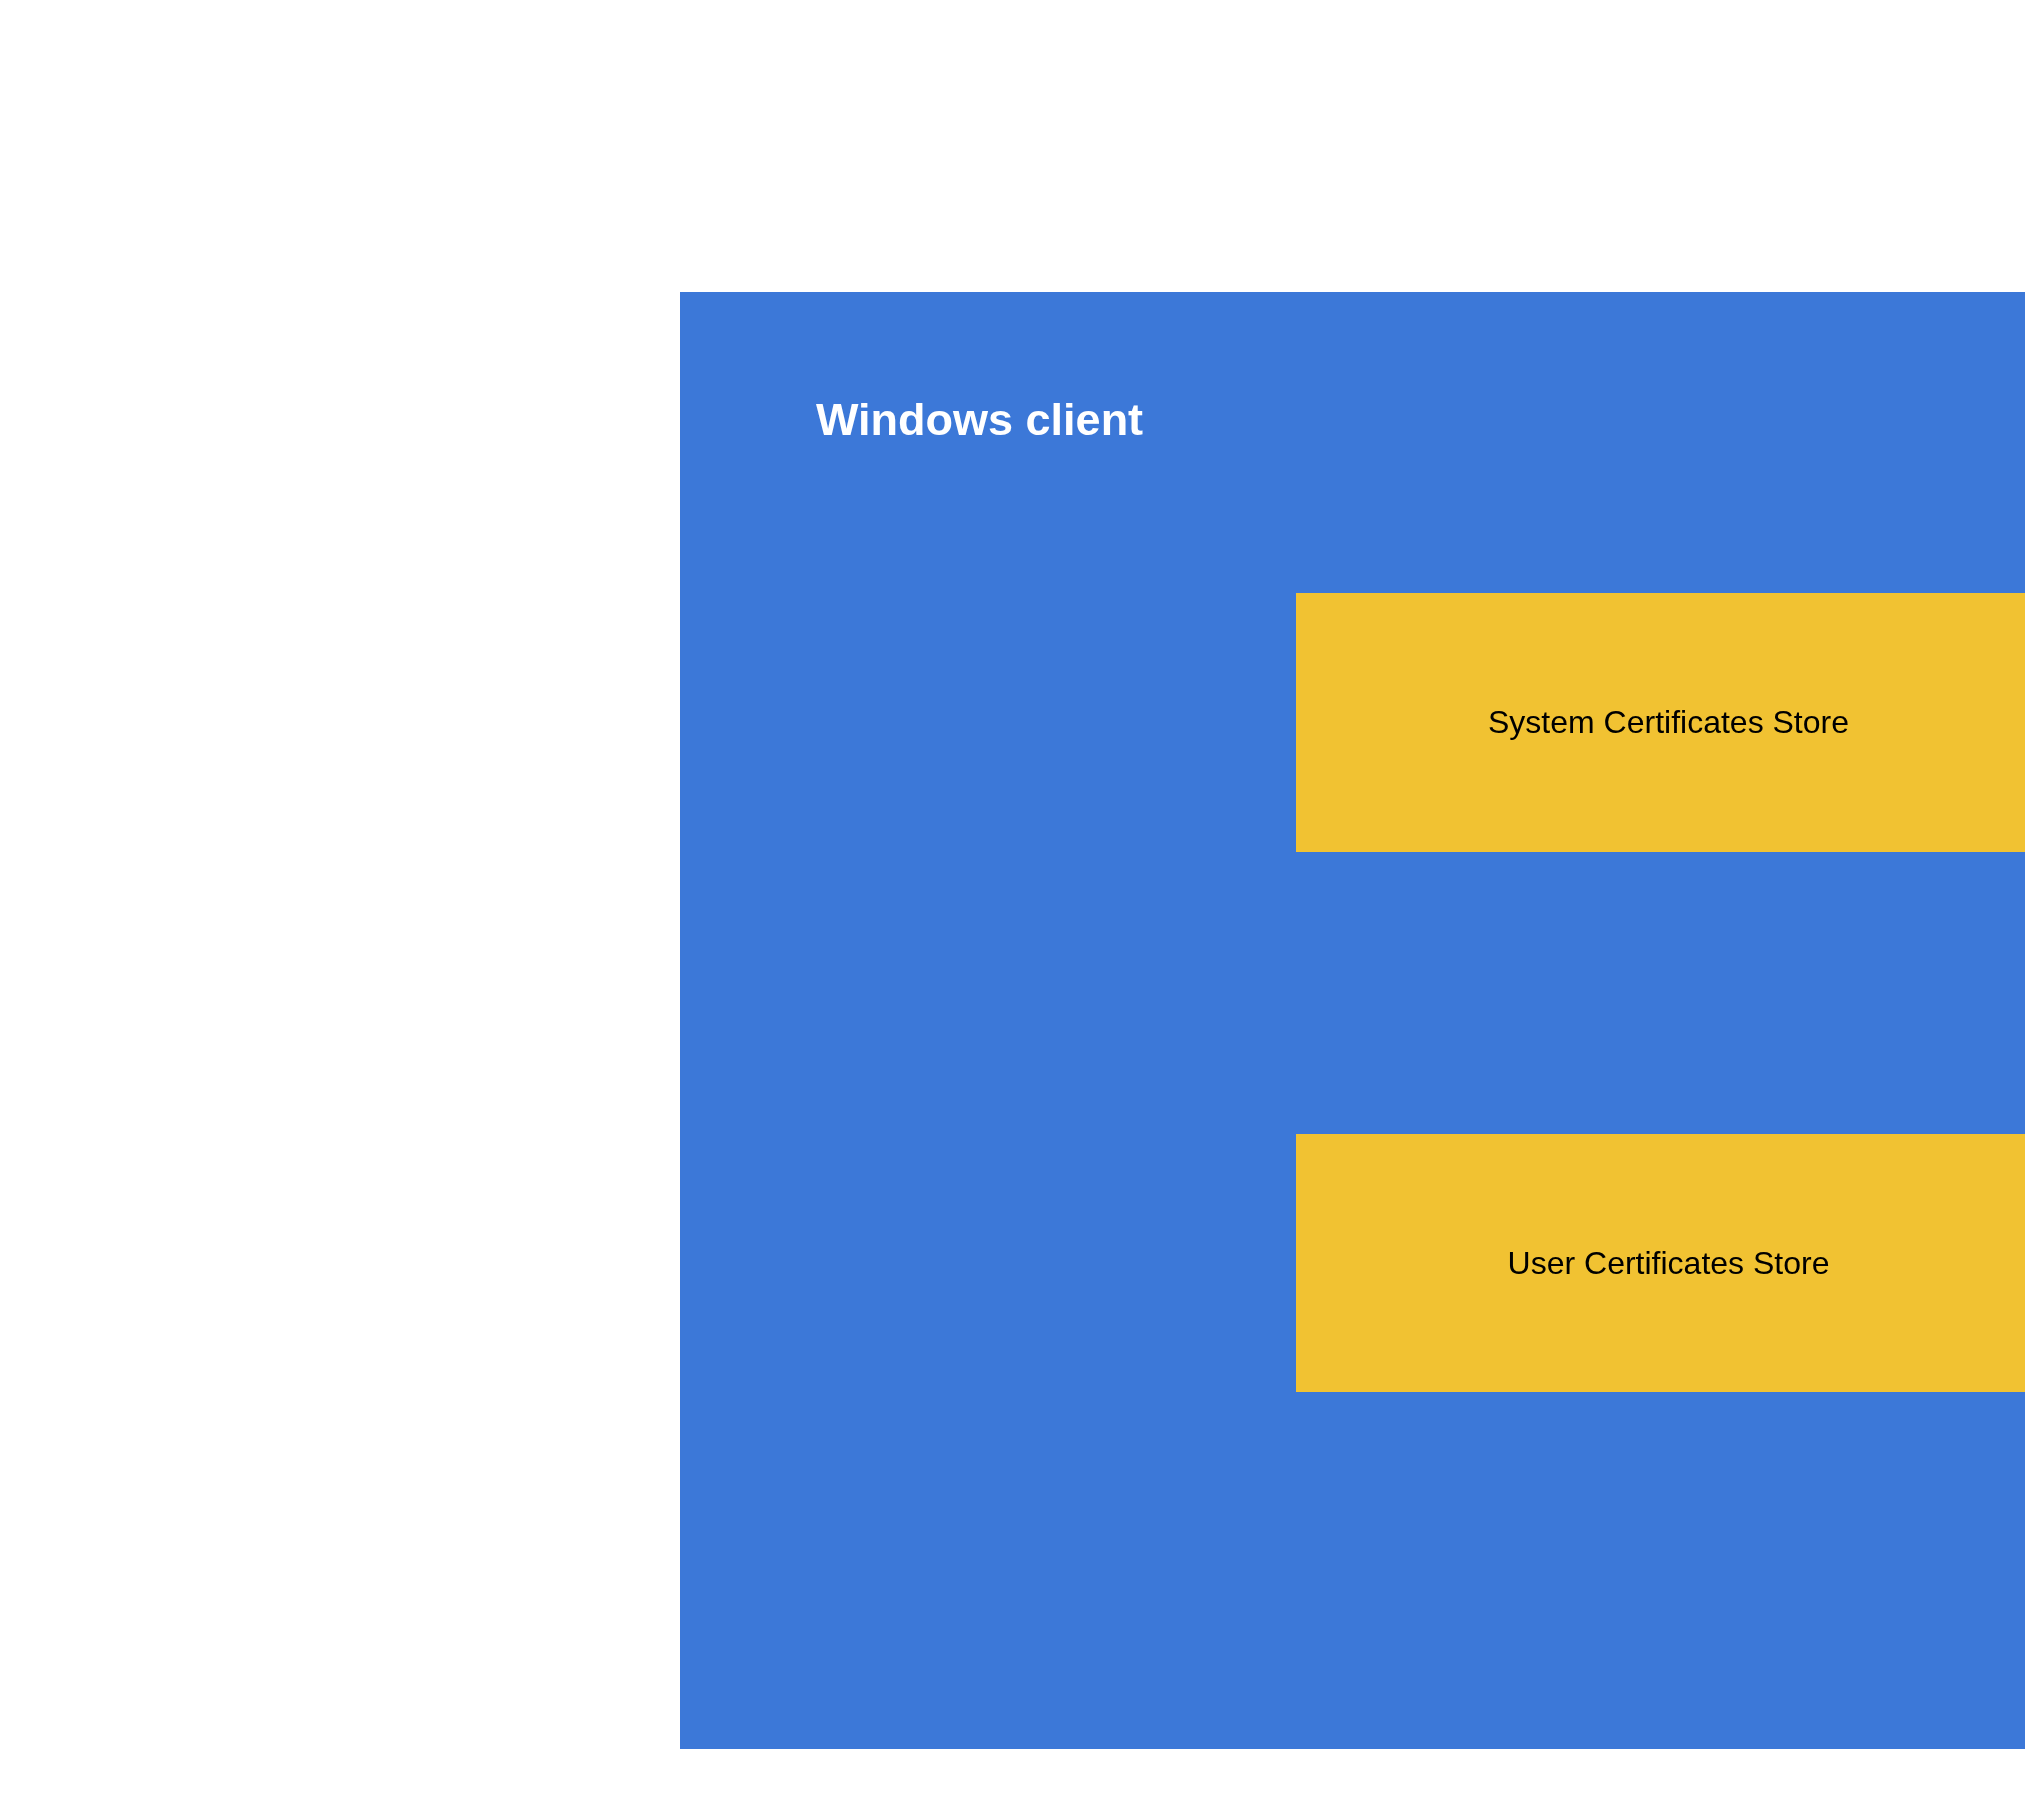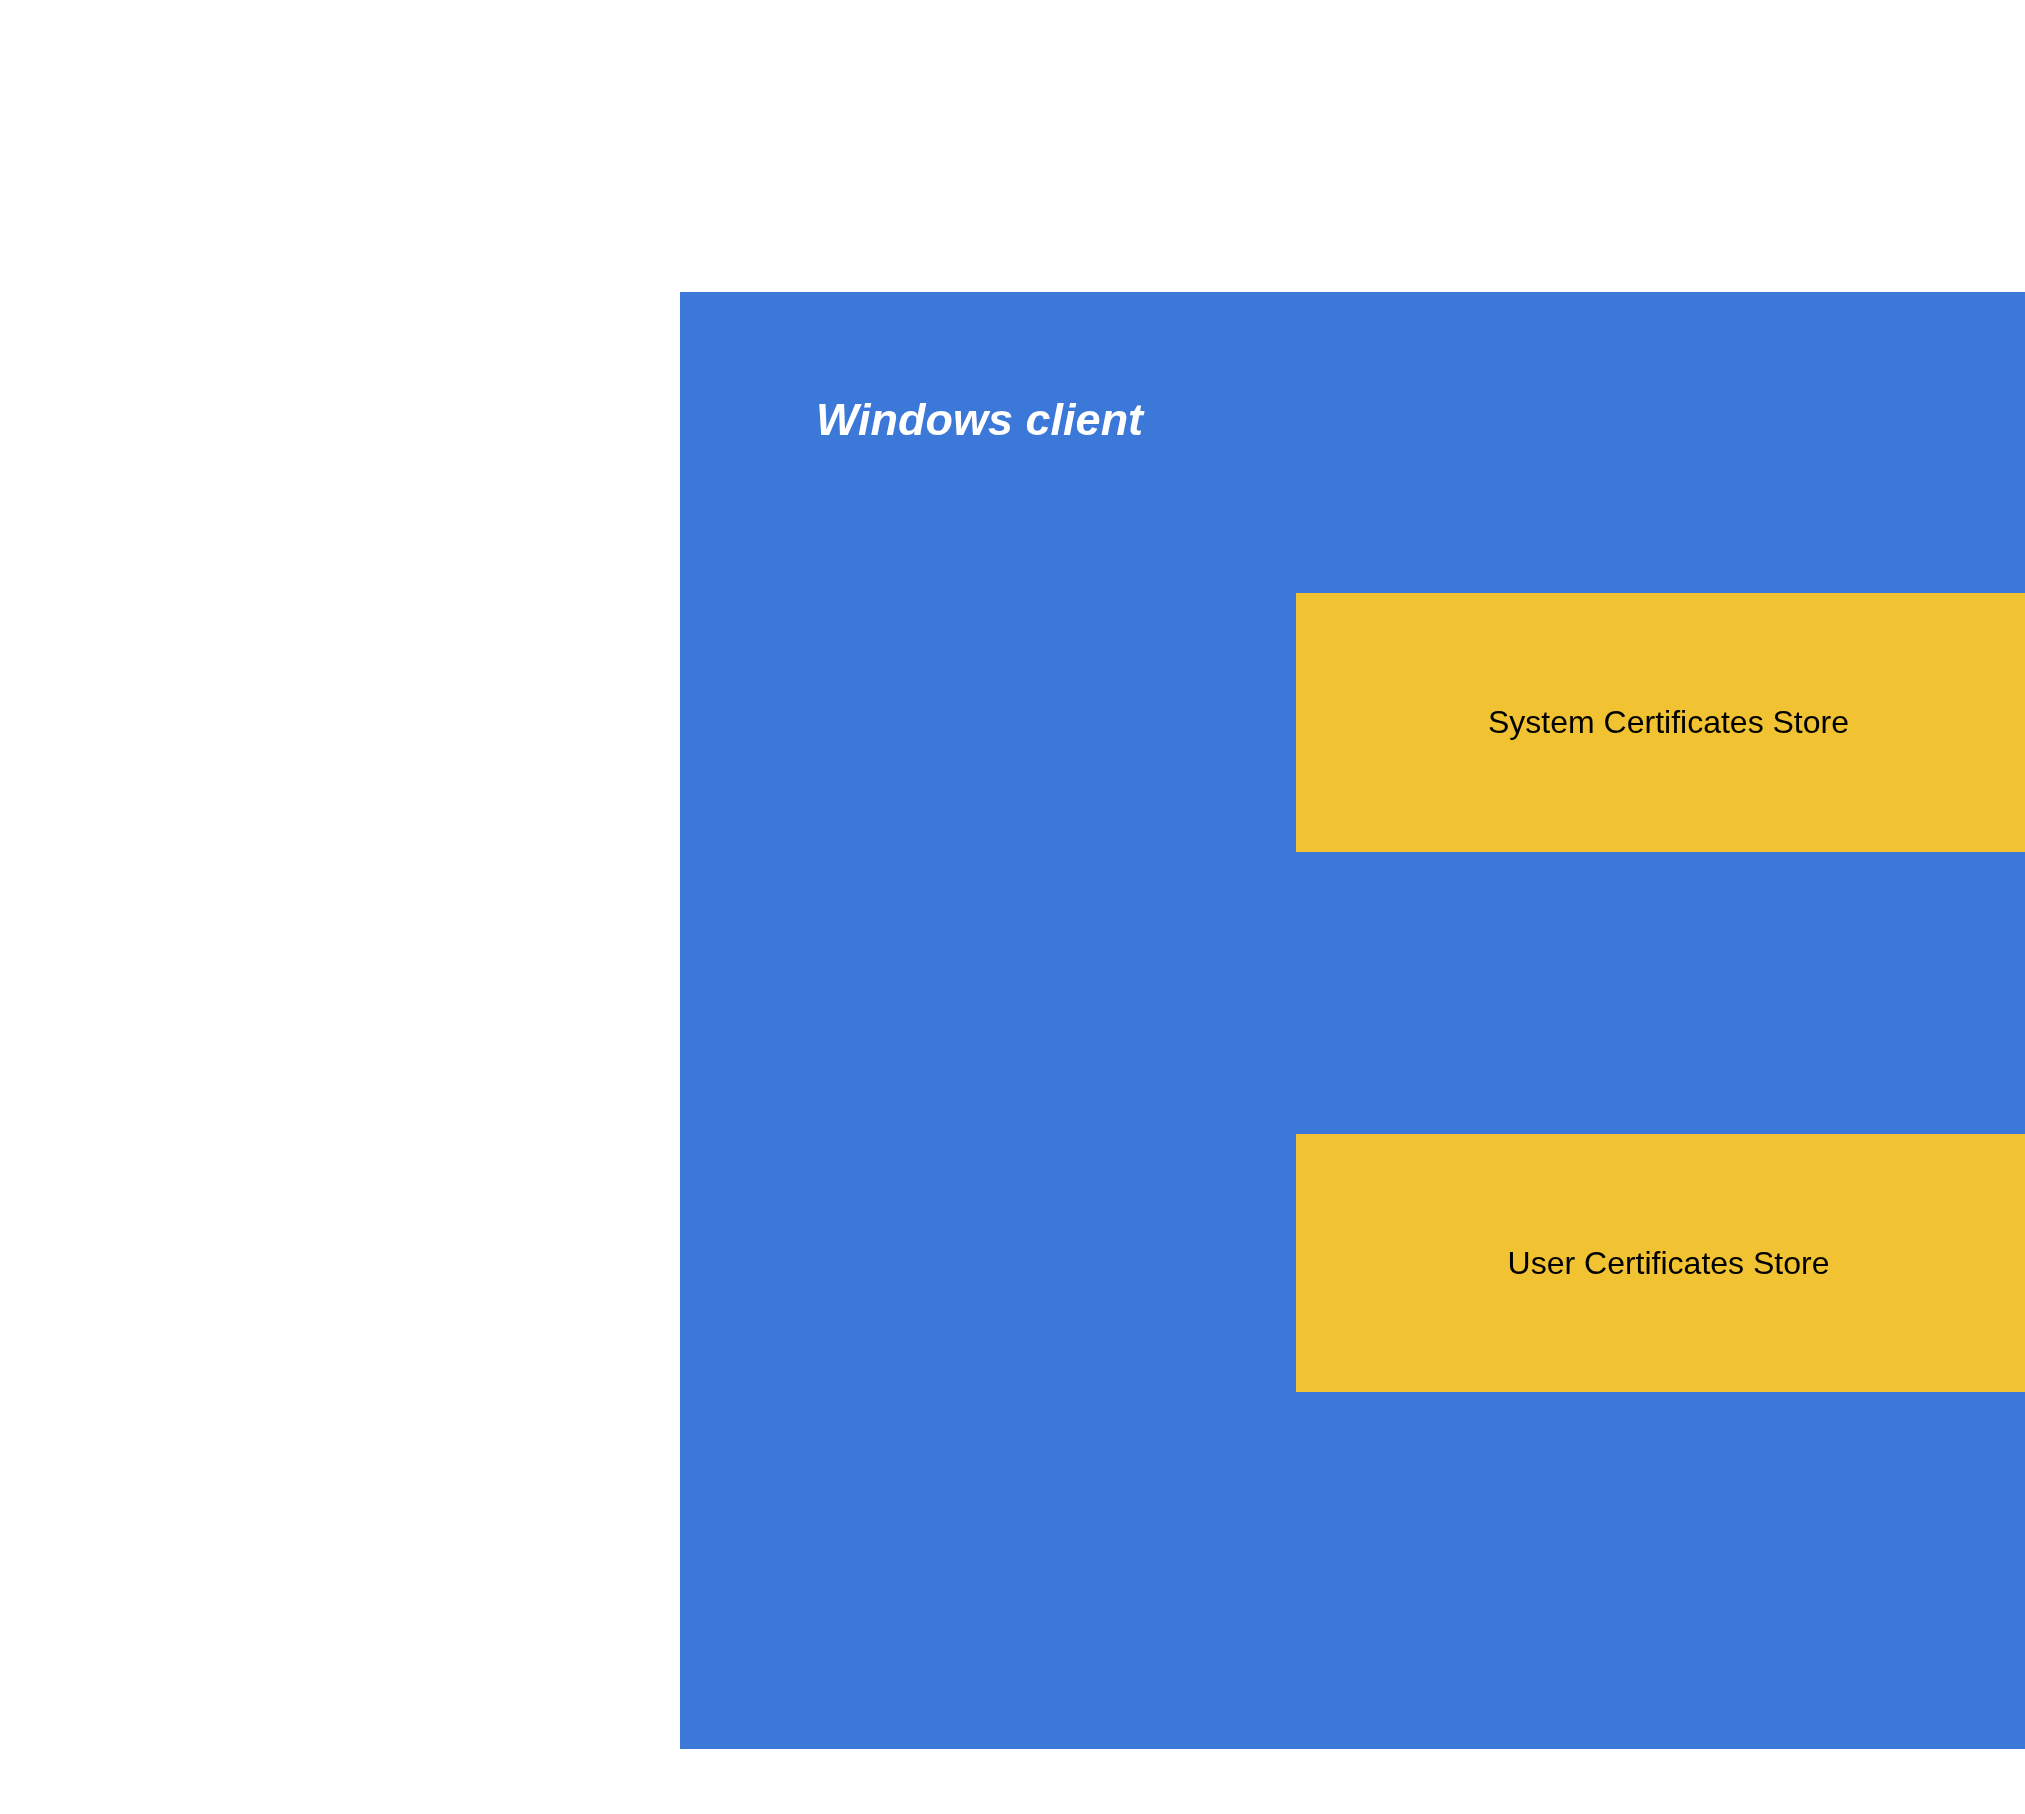--- a/index.html
+++ b/index.html
@@ -34,21 +34,20 @@
   .container-title {
     position: absolute;
     left: 816px;
     top: 395px;
     font-size: 45px;
     font-weight: bold;
     color: #ffffff;
     white-space: nowrap;
     letter-spacing: 0px;
     line-height: 1.1;
-    font-style: italic;
   }
 
   
   .store-box {
     position: absolute;
     left: 1296px;
     width: 745px;
     background: #f1c232;
     display: flex;
     align-items: center;

